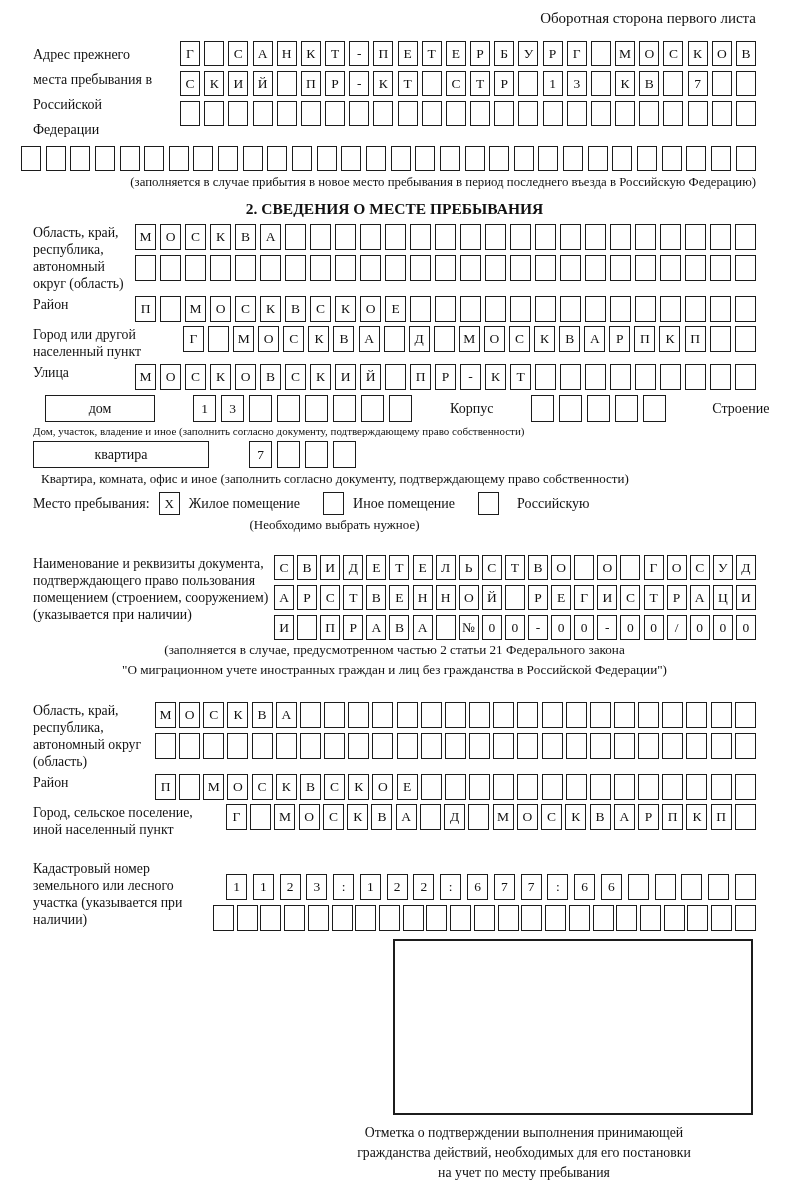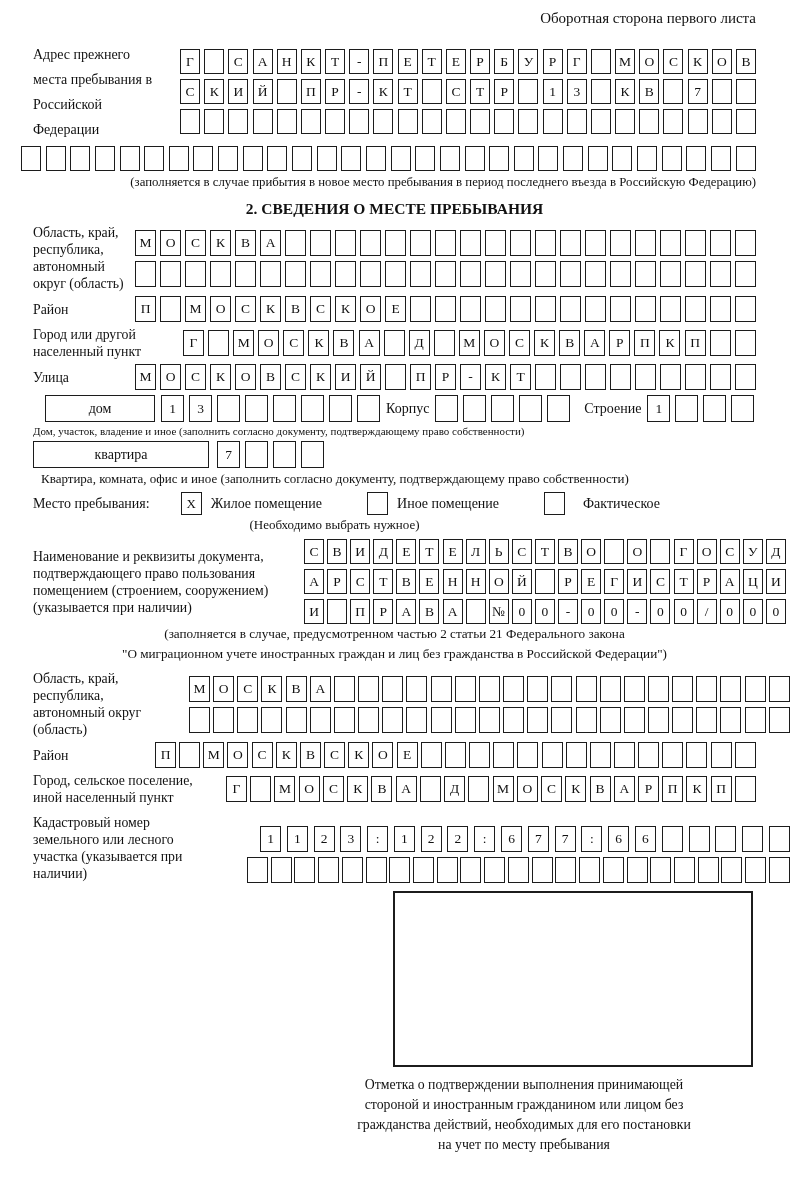--- a/index.html
+++ b/index.html
@@ -1,49 +1,49 @@
 <!DOCTYPE html>
 <html><head>
 <meta charset="utf-8">
 <style>
   html,body{margin:0;padding:0;background:#fff;color:#111;}
   body{width:800px;height:1180px;font-family:"Liberation Serif","DejaVu Serif",serif;}
   .page{box-sizing:border-box;width:800px;height:1180px;padding:2px 44px 0 33px;overflow:hidden;}
   .hdr{ text-align:right;font-size:15px;margin:8px 0 14px;}
-  .flexrow{display:flex;align-items:center;font-family:Liberation Serif, serif;}
+  .flexrow{display:flex;align-items:flex-start;font-family:Liberation Serif, serif;}
   .cells{display:flex;justify-content:space-between;flex:0 0 auto;}
   .cells.gapped{justify-content:flex-start;gap:5px;}
   .cell{box-sizing:border-box;border:1.6px solid #1c1c1c;background:#fff;display:inline-flex;align-items:center;justify-content:center;font-size:13.5px;width:20px;height:25px;flex:0 0 auto;}
   .g25 .cell,.g23 .cell,.g24b .cell{width:21px;height:26px;}
   .gbig .cell{width:23px;height:27px;}
   .w576{width:576px;margin-left:auto;}
   .w735{width:735px;margin-left:-12px;margin-top:4px;}
   .w621{width:621px;margin-left:auto;}
   .w573{width:573px;margin-left:auto;}
   .w601{width:601px;margin-left:auto;}
   .w482{width:482px;margin-left:auto;}
   .w530{width:530px;margin-left:auto;}
   .w543{width:543px;margin-left:auto;}
   .rowstack{display:flex;flex-direction:column;gap:5px;margin-left:auto;flex:0 0 auto;}
   .cap{ text-align:right;font-size:12.8px;margin-top:4px;}
   .h2{ text-align:center;font-weight:bold;font-size:15.5px;margin:10px 0 6px;}
-  .mt4{margin-top:4px;} .mt5{margin-top:5px;} .mt6{margin-top:6px;gap:34px;} .mt8{margin-top:8px;}
+  .mt4{margin-top:4px;} .mt5{margin-top:5px;} .mt6{margin-top:22px;} .mt8{margin-top:8px;}
   .lblA{flex:0 0 132px;font-size:14px;line-height:25px;padding-top:1px;}
   .lbl102{flex:0 0 102px;font-size:13.8px;line-height:17px;}
   .lbl150{flex:0 0 150px;font-size:13.8px;line-height:17px;}
   .lbl122{flex:0 0 122px;font-size:13.8px;line-height:17px;}
   .lbl190{flex:0 0 190px;font-size:13.8px;line-height:17px;}
   .lbl180{flex:0 0 180px;font-size:13.8px;line-height:17px;}
   .lbl237{flex:0 0 237px;font-size:13.8px;line-height:17px;}
   .fieldbox{box-sizing:border-box;border:1.6px solid #1c1c1c;height:27px;display:inline-flex;align-items:center;justify-content:center;font-size:14px;flex:0 0 auto;}
   .wdom{width:110px;margin-left:12px;}
   .wkv{width:176px;}
   .inlbl{font-size:14px;line-height:27px;margin:0 6px;}
-  .houserow{display:flex;align-items:center;}
-  .stayrow{display:flex;align-items:center;font-size:14px;margin-top:5px;gap:22px;}
+  .houserow{display:flex;align-items:center;gap:32px;}
+  .stayrow{display:flex;align-items:center;font-size:14px;margin-top:5px;}
   .cb{box-sizing:border-box;border:1.6px solid #1c1c1c;width:21px;height:23px;display:inline-flex;align-items:center;justify-content:center;font-size:13px;margin:0 9px 0 9px;flex:0 0 auto;}
   .opt{display:inline-flex;align-items:center;margin-right:14px;}
   .subt{ text-align:center;font-size:13.2px;line-height:20px;}
   .stamp{box-sizing:border-box;border:2px solid #1c1c1c;width:360px;height:176px;margin:8px 3px 0 auto;background:#fff;}
   .stampcap{width:480px;margin:8px -8px 0 auto;text-align:center;font-size:13.8px;line-height:20px;}
 </style>
 </head>
 <body>
 
 <div class="page">
@@ -370,21 +370,21 @@
     <span class="opt">
       <span class="cb">X</span>
       <span>Жилое помещение</span>
     </span>
     <span class="opt">
       <span class="cb"></span>
       <span>Иное помещение</span>
     </span>
     <span class="opt">
       <span class="cb" style="margin-right:18px;"></span>
-      <span>Фактическое</span>
+      <span>Российскую</span>
     </span>
   </div>
   <div style="text-align:center;font-size:13px;margin:2px 120px 0 0;">(Необходимо выбрать нужное)</div>
 
   <div class="flexrow mt6">
     <div class="lbl237">Наименование и реквизиты документа, подтверждающего право пользования помещением (строением, сооружением) (указывается при наличии)</div>
     <div class="rowstack">
       <div class="cells w482">
           <span class="cell">С</span>
           <span class="cell">В</span>
@@ -628,18 +628,17 @@
           <span class="cell"></span>
           <span class="cell"></span>
           <span class="cell"></span>
         </div>
     </div>
   </div>
 
   <div class="stamp"></div>
   <div class="stampcap">
     <div>Отметка о подтверждении выполнения принимающей</div>
-    <div>стороной и иностранным гражданином или лицом без</div>
     <div>гражданства действий, необходимых для его постановки</div>
     <div>на учет по месту пребывания</div>
   </div>
 
 </div>
 
 </body></html>

